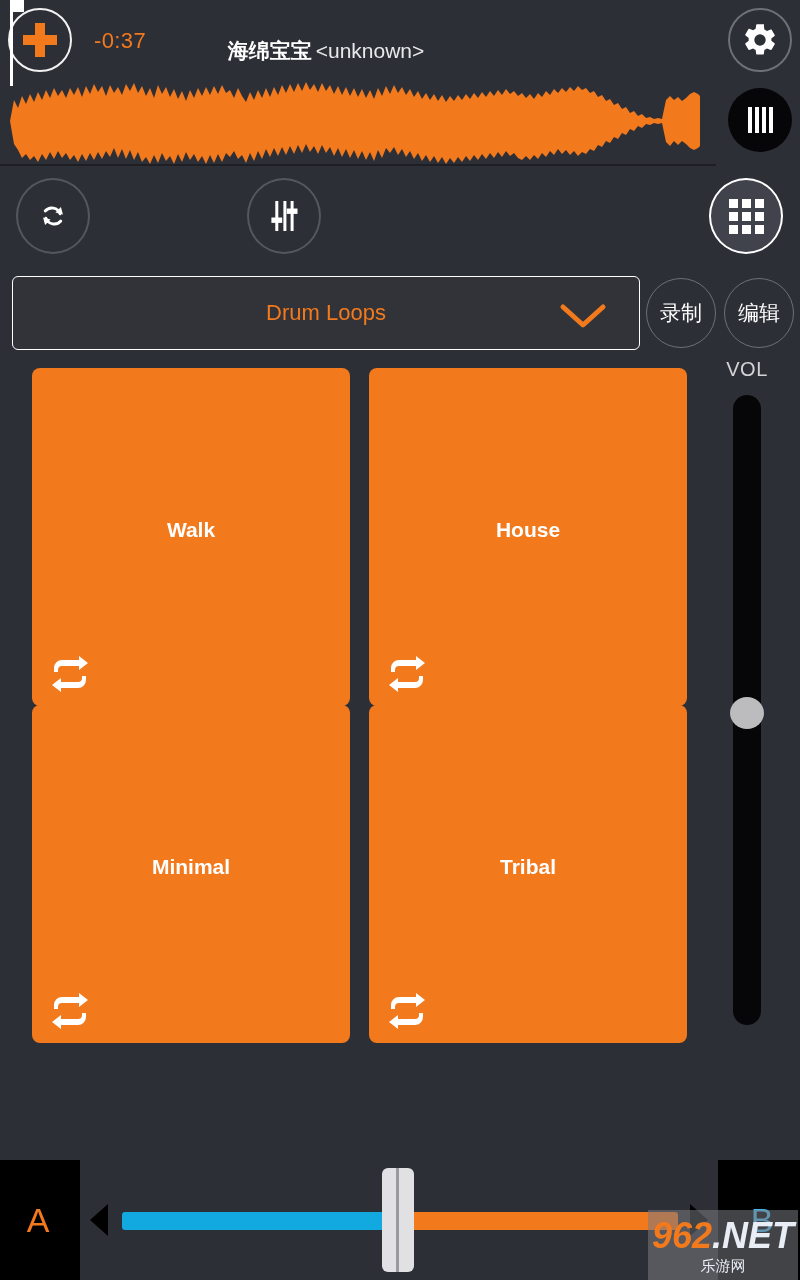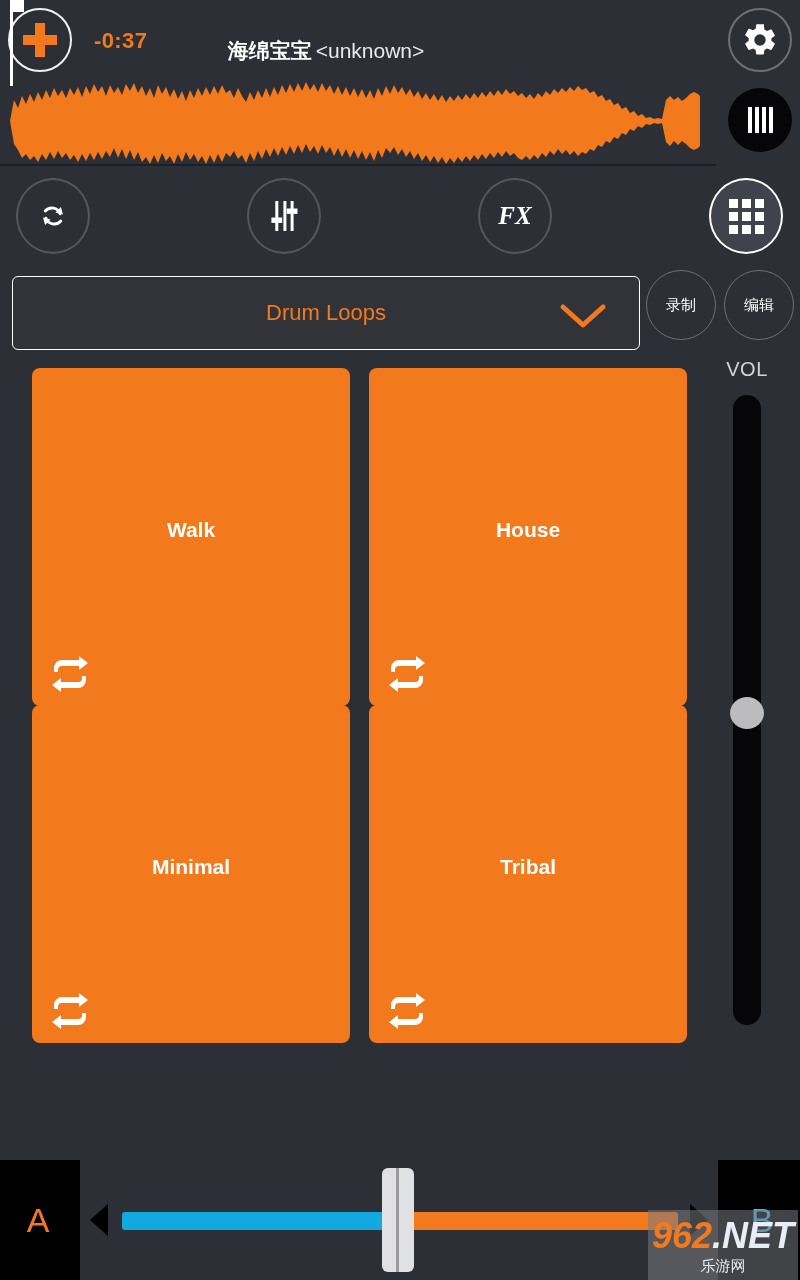--- a/index.html
+++ b/index.html
@@ -33,21 +33,21 @@
     position: relative; width: 34px; height: 34px;
   }
   .plus-glyph::before, .plus-glyph::after {
     content: ""; position: absolute; background: #f3791d;
   }
   .plus-glyph::before { left: 0; top: 12px; width: 34px; height: 10px; }
   .plus-glyph::after  { top: 0; left: 12px; height: 34px; width: 10px; }
 
   .time-label {
     position: absolute; left: 94px; top: 28px;
-    color: #f3791d; font-size: 22px; letter-spacing: .4px; font-weight: bold;
+    color: #f3791d; font-size: 22px; letter-spacing: .4px;
   }
   .track-title {
     position: absolute; left: 0; top: 37px; width: 652px;
     text-align: center; color: #ffffff;
     font-size: 21px; font-weight: bold;
     pointer-events: none;
   }
   .track-title .sub {
     font-weight: normal; color: #e9e9ec; font-size: 21px; margin-left: 4px;
   }
@@ -117,24 +117,24 @@
     background: #313339;
     display: flex; align-items: center; justify-content: center;
   }
   .selector-label {
     color: #f3791d; font-size: 22px;
   }
   .chev {
     position: absolute; right: 28px; top: 22px;
   }
   .pill-btn {
-    position: absolute; top: 270px;
+    position: absolute; top: 278px;
     width: 70px; height: 70px; border-radius: 50%;
     border: 1px solid #6e7078; background: transparent;
-    color: #fff; font-size: 15px;
+    color: #fff; font-size: 21px;
     display: flex; align-items: center; justify-content: center;
   }
   .pb-rec { left: 646px; }
   .pb-edit { left: 724px; }
 
   
   .vol-label {
     position: absolute; left: 709px; top: 358px; width: 76px;
     text-align: center; color: #d3d3d6; font-size: 20px; letter-spacing: .5px;
   }
@@ -334,23 +334,20 @@
     <div class="round-btn rb2">
       <svg width="36" height="36" viewBox="0 0 24 24">
         <rect x="6.2" y="2" width="2" height="20" fill="#ffffff"></rect>
         <rect x="11.6" y="2" width="2" height="20" fill="#ffffff"></rect>
         <rect x="16.4" y="2" width="2" height="20" fill="#ffffff"></rect>
         <rect x="3.6" y="13" width="7.2" height="3.6" fill="#ffffff"></rect>
         <rect x="13.8" y="7" width="7.2" height="3.6" fill="#ffffff"></rect>
       </svg>
     </div>
 
-    <div class="round-btn rb3">
-      <span class="fx-text">FX</span>
-    </div>
 
     <div class="round-btn rb4 active">
       <span class="grid-glyph">
         <i></i>
           <i></i>
           <i></i>
           <i></i>
           <i></i>
           <i></i>
           <i></i>

